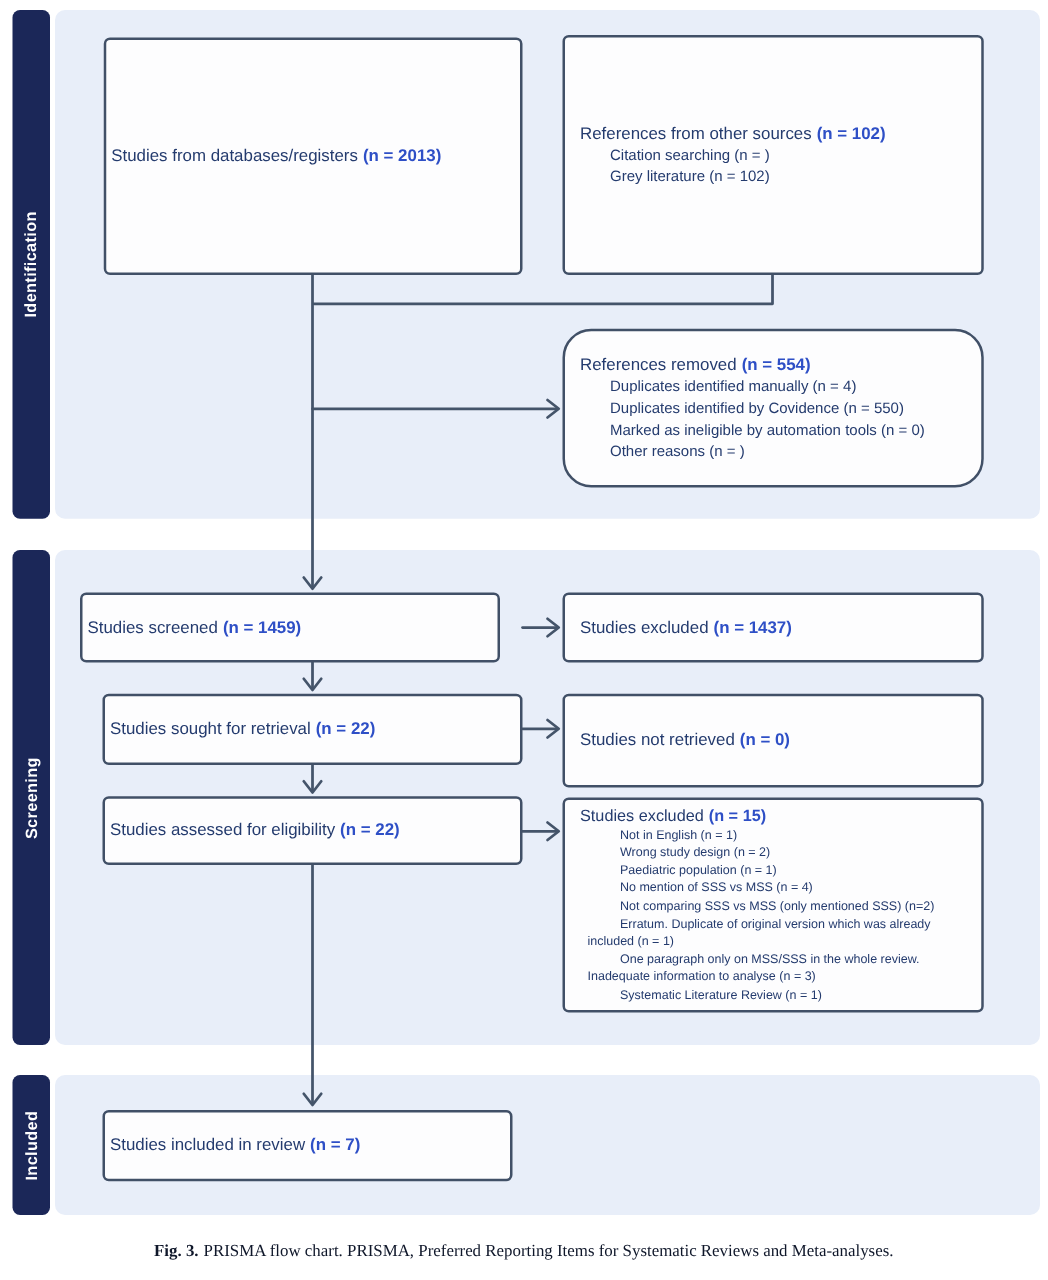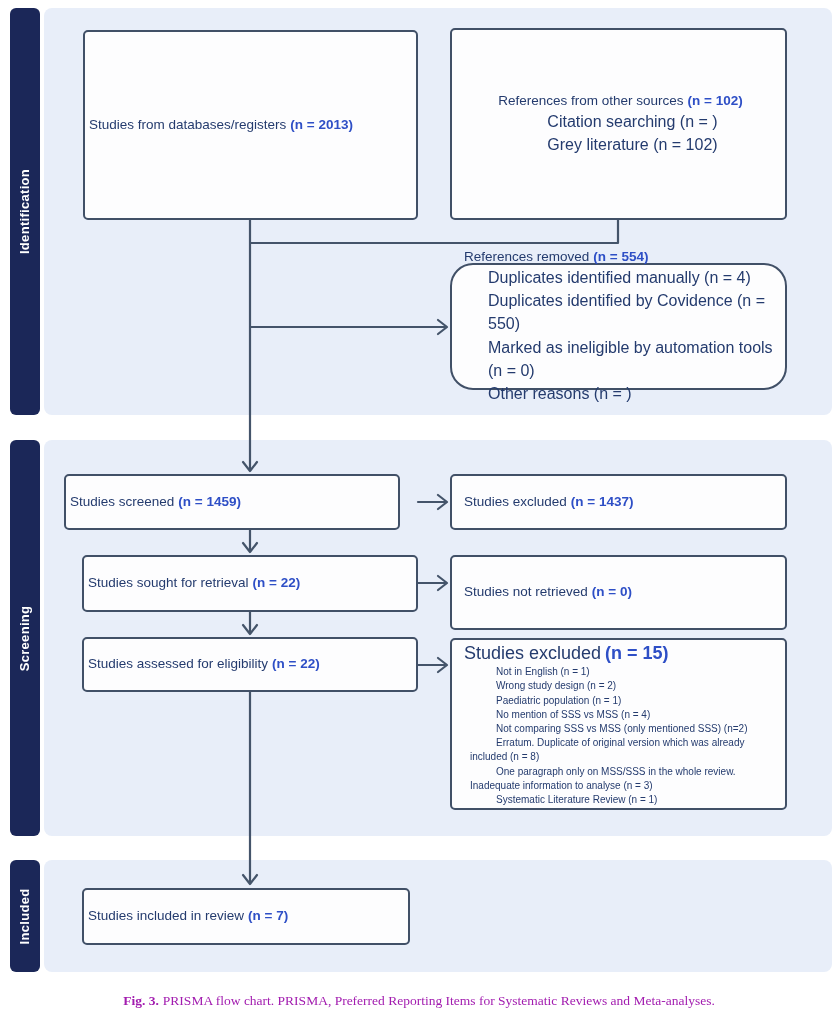--- a/index.html
+++ b/index.html
@@ -29,30 +29,30 @@
   
   .box{
     position:absolute;background:#fdfdfe;border:2px solid #415067;border-radius:5px;
     box-sizing:border-box;display:flex;flex-direction:column;justify-content:center;
     color:#243b6e;
   }
   .box.leftcol{padding-left:4px;padding-right:8px;}
   .box.rightcol{padding-left:12px;padding-right:8px;}
   .head{margin:0;font-size:13.5px;line-height:1.35;color:#243b6e;}
   .head .n{color:#2e4fc6;font-weight:bold;margin-left:4px;}
-  .item{margin:0;padding-left:24px;font-size:16px;line-height:1.45;color:#243b6e;}
+  .item{margin:0;padding-left:24px;font-size:12px;line-height:1.45;color:#243b6e;}
   
-  .box.small-items .head{font-size:18px;}
+  .box.small-items .head{font-size:13px;}
   .box.small-items .item{
     padding-left:0;margin-left:6px;text-indent:26px;font-size:10px;line-height:1.42;
   }
   
   .caption{
     position:absolute;top:993px;left:0;width:838px;margin:0;text-align:center;
-    font-family:"Liberation Serif",serif;font-size:13.5px;color:#a21caf;
+    font-family:"Liberation Serif",serif;font-size:13.5px;color:#0f172a;
   }
   .caption b{margin-right:4px;}
 </style>
 </head>
 <body>
 
 <div class="page">
 
   <div class="panel ident"></div>
   <div class="panel screen"></div>
@@ -85,21 +85,21 @@
     <path d="M418 583 H445"></path>
     <polyline points="438,576 447,583 438,590"></polyline>
     <path d="M418 665 H445"></path>
     <polyline points="438,658 447,665 438,672"></polyline>
   </svg>
 
   <div class="box leftcol" style="left:83px;top:30px;width:335px;height:190px;">
     <p class="head"><span class="t">Studies from databases/registers</span><span class="n">(n = 2013)</span></p>
   </div>
 
-  <div class="box rightcol" style="left:450px;top:28px;width:337px;height:192px;text-align:center;">
+  <div class="box rightcol" style="left:450px;top:28px;width:337px;height:192px;">
     <p class="head"><span class="t">References from other sources</span><span class="n">(n = 102)</span></p>
     <p class="item">Citation searching (n = )</p>
     <p class="item">Grey literature (n = 102)</p>
   </div>
 
   <div class="box rightcol" style="left:450px;top:263px;width:337px;height:127px;border-radius:23px;">
     <p class="head"><span class="t">References removed</span><span class="n">(n = 554)</span></p>
     <p class="item">Duplicates identified manually (n = 4)</p>
     <p class="item">Duplicates identified by Covidence (n = 550)</p>
     <p class="item">Marked as ineligible by automation tools (n = 0)</p>
@@ -126,21 +126,21 @@
     <p class="head"><span class="t">Studies assessed for eligibility</span><span class="n">(n = 22)</span></p>
   </div>
 
   <div class="box rightcol small-items" style="left:450px;top:638px;width:337px;height:172px;">
     <p class="head"><span class="t">Studies excluded</span><span class="n">(n = 15)</span></p>
     <p class="item">Not in English (n = 1)</p>
     <p class="item">Wrong study design (n = 2)</p>
     <p class="item">Paediatric population (n = 1)</p>
     <p class="item">No mention of SSS vs MSS (n = 4)</p>
     <p class="item">Not comparing SSS vs MSS (only mentioned SSS) (n=2)</p>
-    <p class="item">Erratum. Duplicate of original version which was already included (n = 8)</p>
+    <p class="item">Erratum. Duplicate of original version which was already included (n = 1)</p>
     <p class="item">One paragraph only on MSS/SSS in the whole review. Inadequate information to analyse (n = 3)</p>
     <p class="item">Systematic Literature Review (n = 1)</p>
   </div>
 
   <div class="box leftcol" style="left:82px;top:888px;width:328px;height:57px;">
     <p class="head"><span class="t">Studies included in review</span><span class="n">(n = 7)</span></p>
   </div>
 
   <p class="caption"><b>Fig. 3.</b><span>PRISMA flow chart. PRISMA, Preferred Reporting Items for Systematic Reviews and Meta-analyses.</span></p>
 

